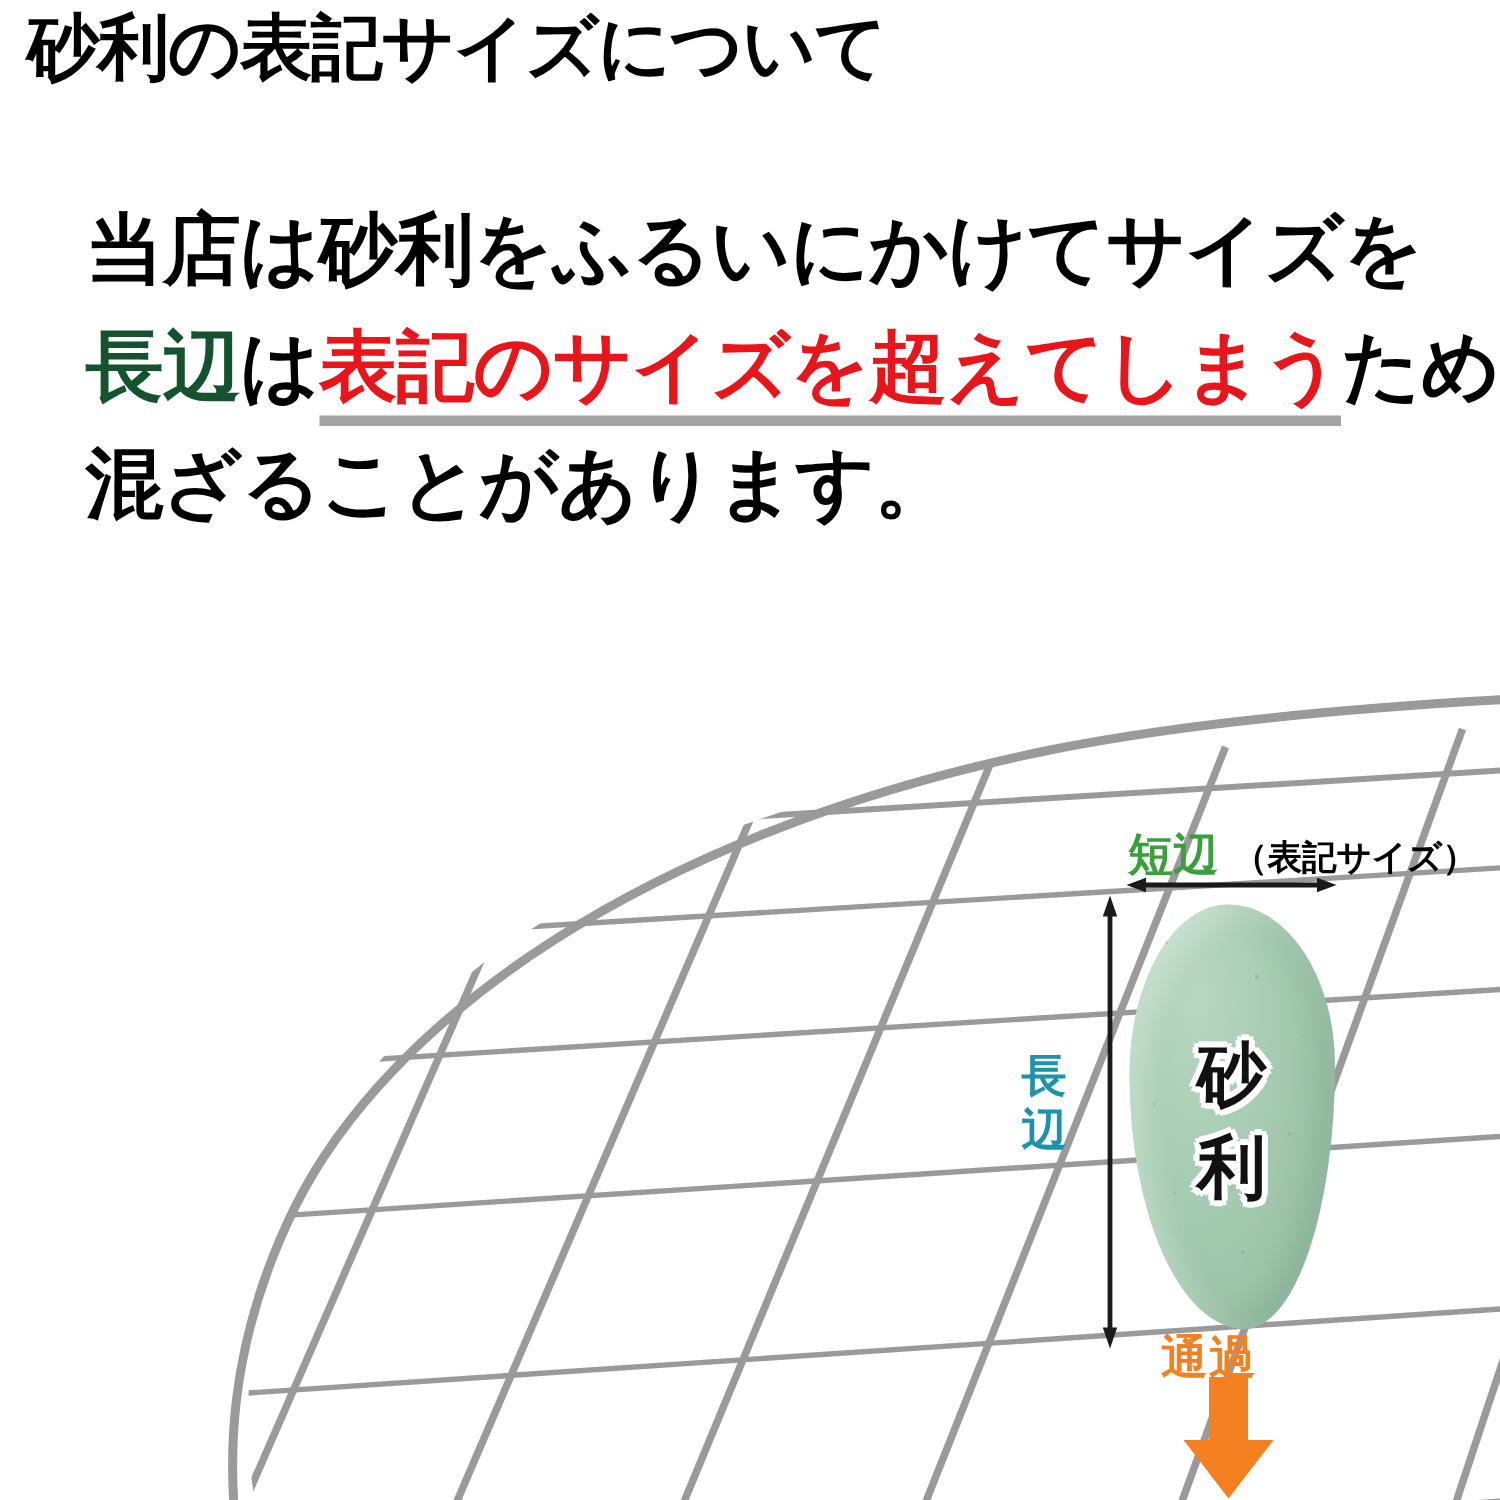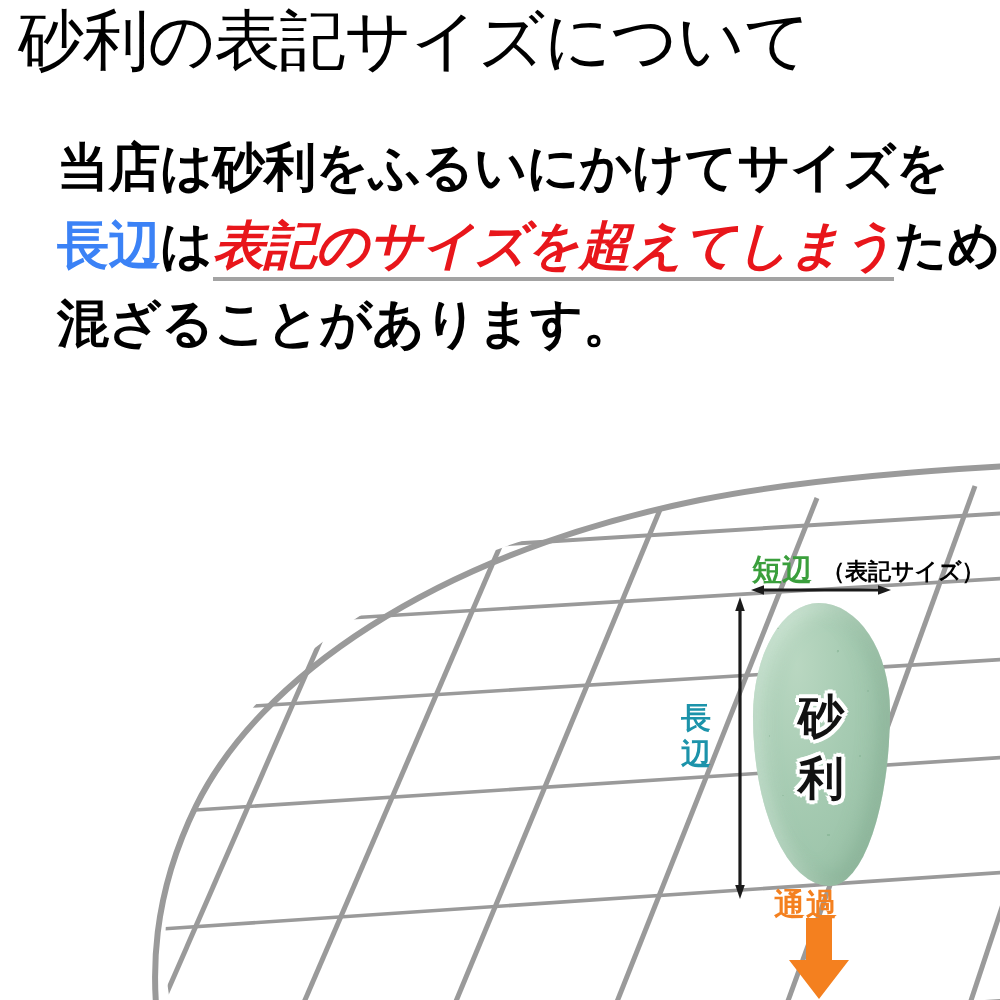--- a/index.html
+++ b/index.html
@@ -15,23 +15,23 @@
     overflow: hidden;
     font-family: "DejaVu Sans", "Liberation Sans", sans-serif;
   }
 
   
   #title {
     position: absolute;
     left: 18px;
     top: 8px;
     width: 965px;
-    font-size: 66px;
+    font-size: 48px;
     line-height: 1.0;
-    font-weight: 400;
+    font-weight: 700;
     color: #000000;
     letter-spacing: -1px;
     white-space: nowrap;
   }
 
   
   #body-copy {
     position: absolute;
     left: 31px;
     top: 128px;
@@ -41,29 +41,28 @@
   .bline {
     font-size: 52px;
     line-height: 78px;
     font-weight: 700;
     color: #000000;
     white-space: nowrap;
     letter-spacing: -0.5px;
   }
   .seg { display: inline; }
   .green  { color: #3A9F3C; }
-  .teal   { color: #3b82f6; }
+  .teal   { color: #14532d; }
   .orange { color: #F4801F; }
   .gray   { color: #5C5C5C; }
   .red    { color: #E8161B; }
   .black  { color: #000000; }
   .ul-red {
-    border-bottom: 4px solid #a3a3a3;
+    border-bottom: 7px solid #a3a3a3;
     padding-bottom: 2px;
-    font-style: italic;
   }
 
   
   #diagram {
     position: absolute;
     left: 0;
     top: 0;
     width: 1000px;
     height: 1000px;
     pointer-events: none;

